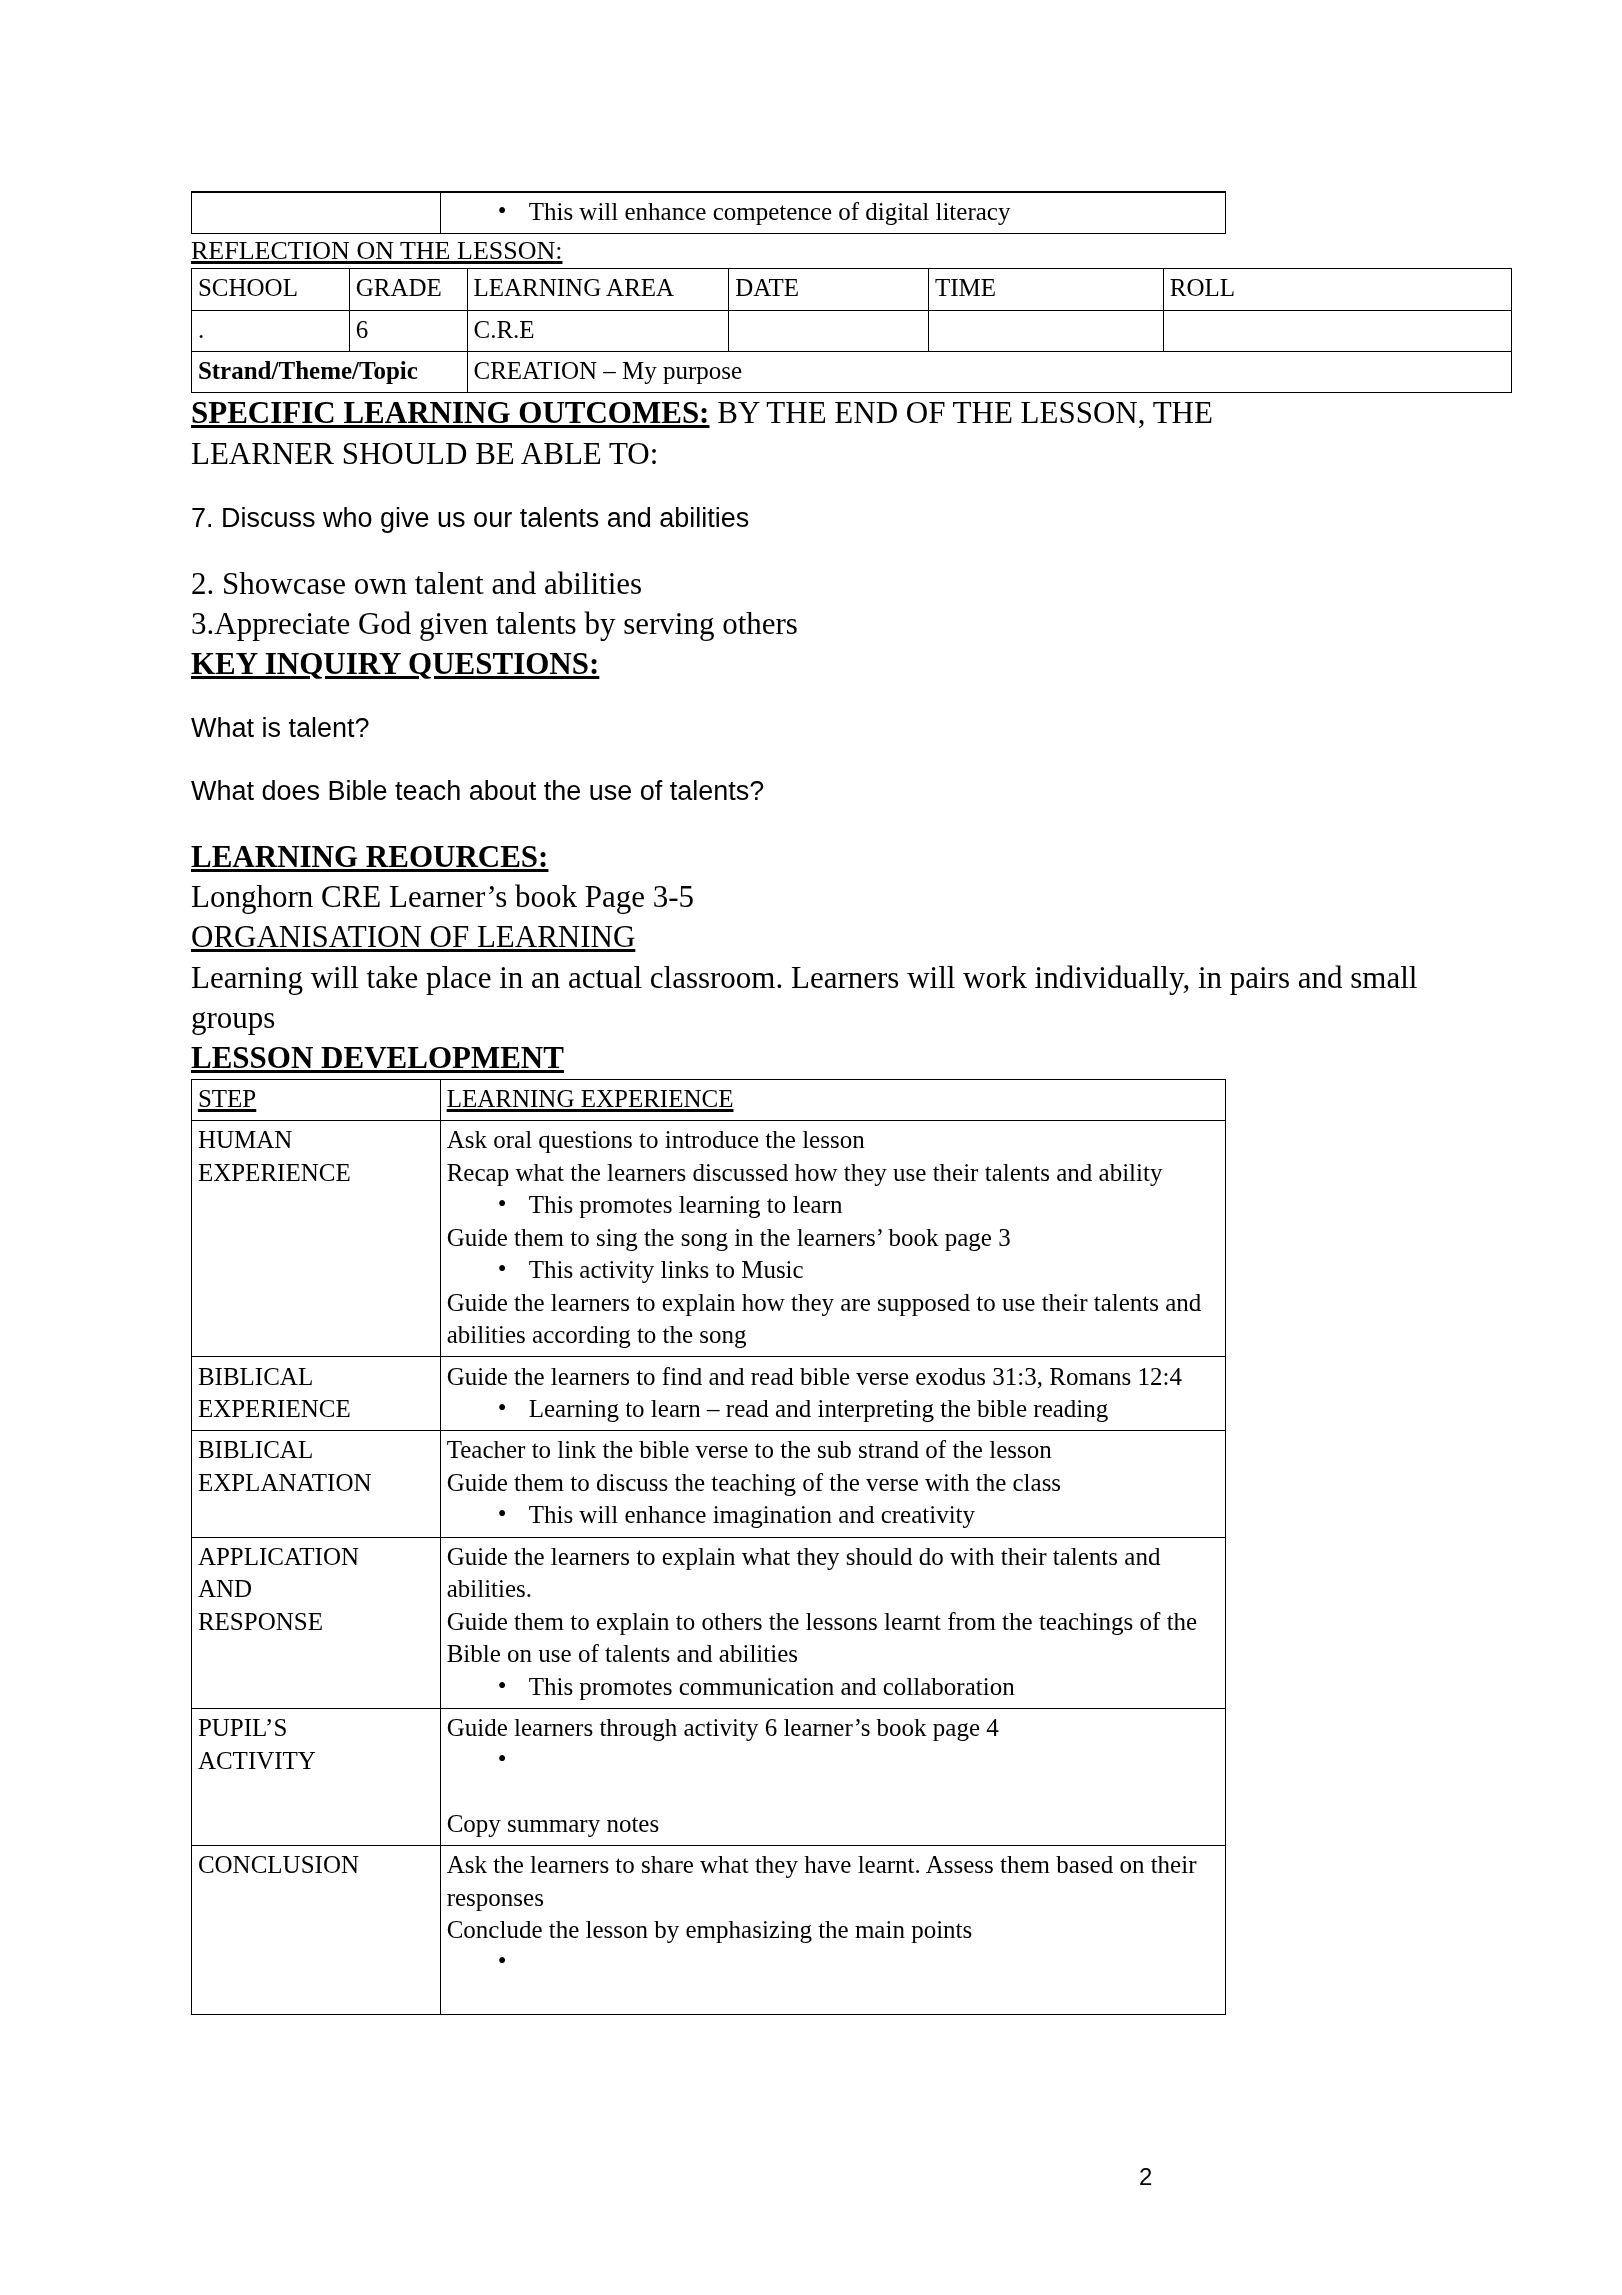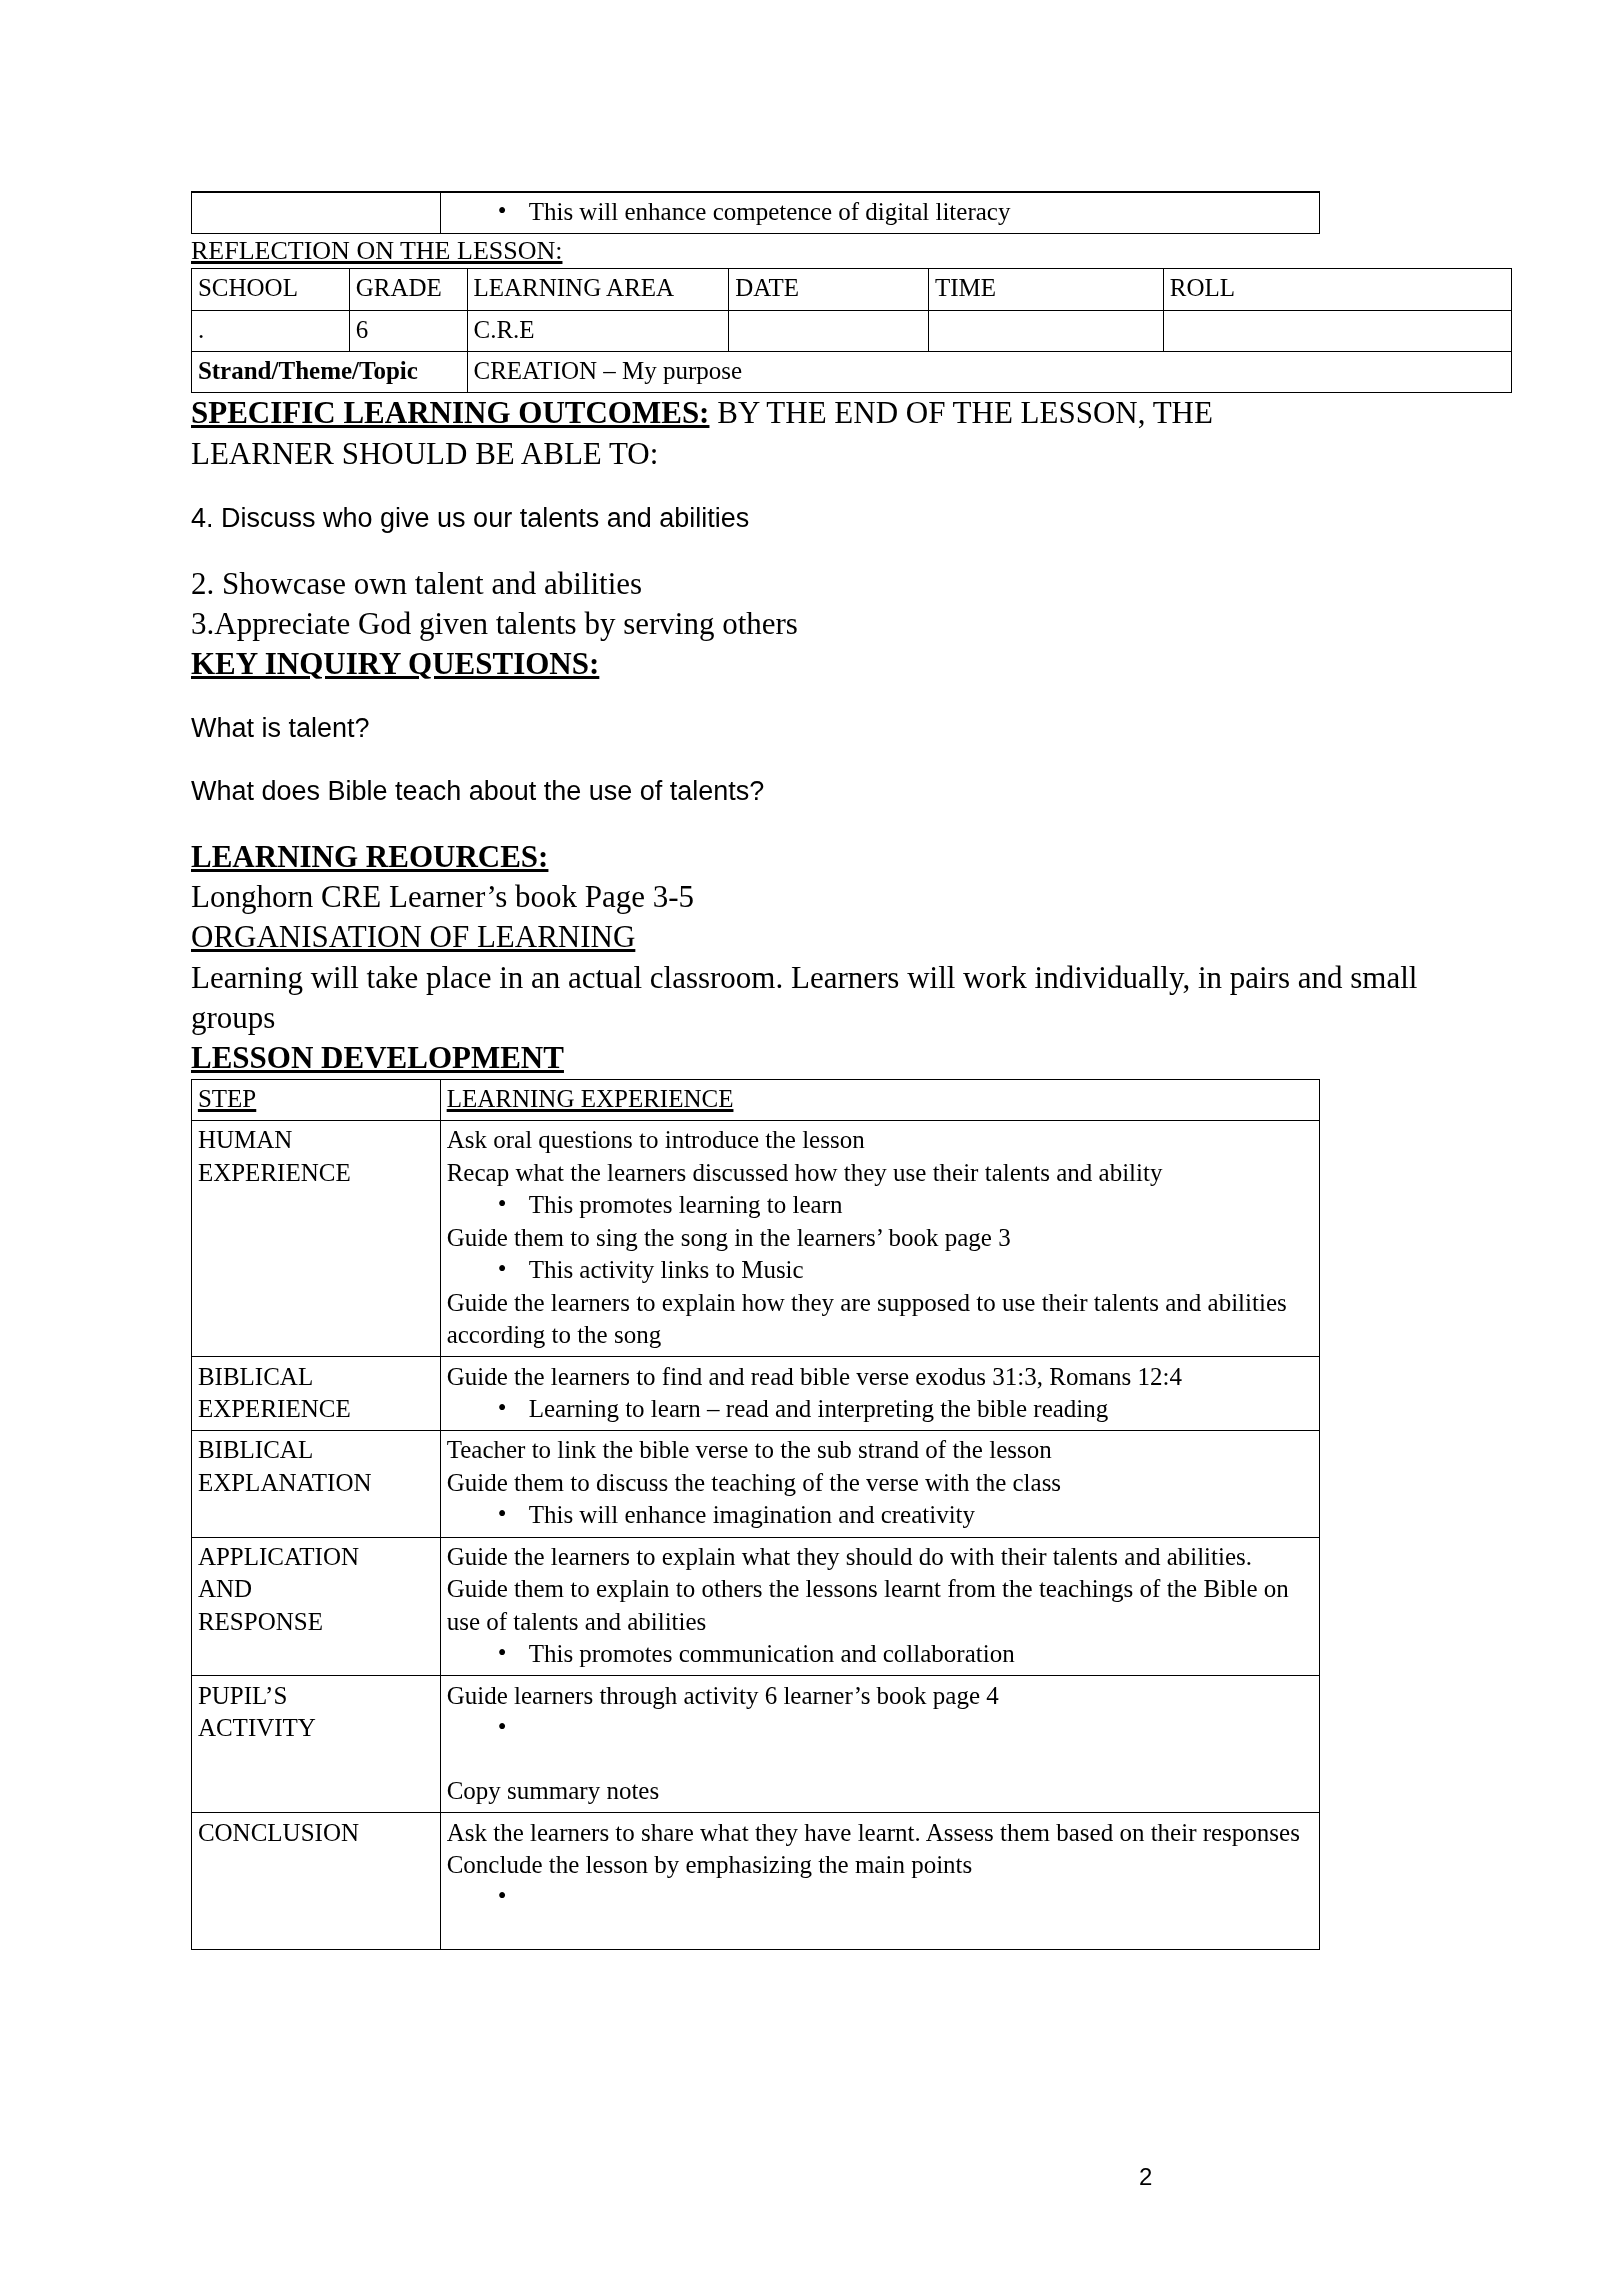--- a/index.html
+++ b/index.html
@@ -45,21 +45,21 @@
   .heading {
     font-size: 26px;
     line-height: 1.30;
     margin: 0;
   }
 
   
   table {
     border-collapse: collapse;
     table-layout: fixed;
-    width: 1129px;
+    width: 1035px;
     font-size: 25px;
   }
   table td {
     border: 1.3px solid #000000;
     vertical-align: top;
     padding: 3.3px 5.9px 4.6px 5.9px;
     line-height: 1.30;
   }
   .tbl-top td { border-top: 2px solid #000; }
 
@@ -150,21 +150,21 @@
       </tr>
       <tr>
         <td class="t-strandlabel b" colspan="2">Strand/Theme/Topic</td>
         <td colspan="4">CREATION – My purpose</td>
       </tr>
     </tbody>
       </table>
 
     <p class="para"><span class="u b">SPECIFIC LEARNING OUTCOMES:</span><span> BY THE END OF THE LESSON, THE</span></p>
     <p class="para">LEARNER SHOULD BE ABLE TO:</p>
-    <p class="sans">4. Discuss who give us our talents and abilities</p>
+    <p class="sans">7. Discuss who give us our talents and abilities</p>
     <p class="para">2. Showcase own talent and abilities</p>
     <p class="para">3.Appreciate God given talents by serving others</p>
 
     <p class="para"><span class="u b">KEY INQUIRY QUESTIONS: </span></p>
     <p class="sans">What is talent?</p>
     <p class="sans">What does Bible teach about the use of talents?</p>
 
     <p class="para"><span class="u b">LEARNING REOURCES:</span></p>
     <p class="para">Longhorn CRE Learner’s book Page 3-5</p>
 

